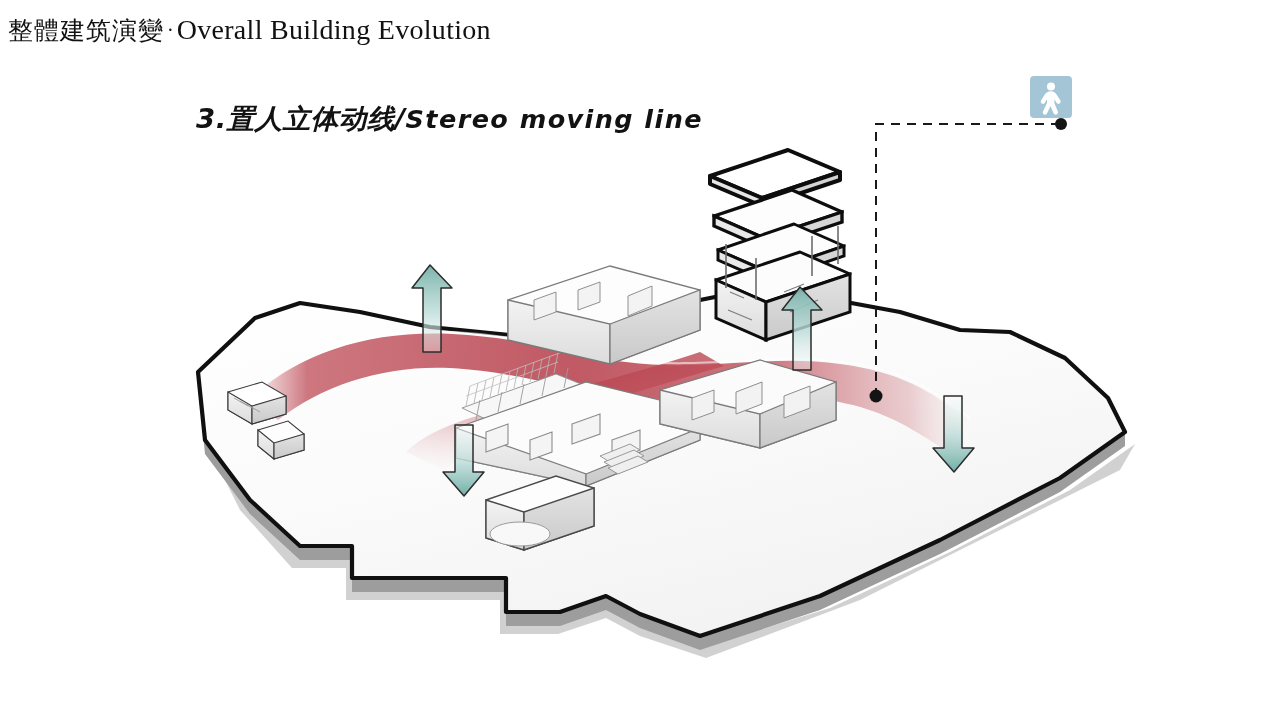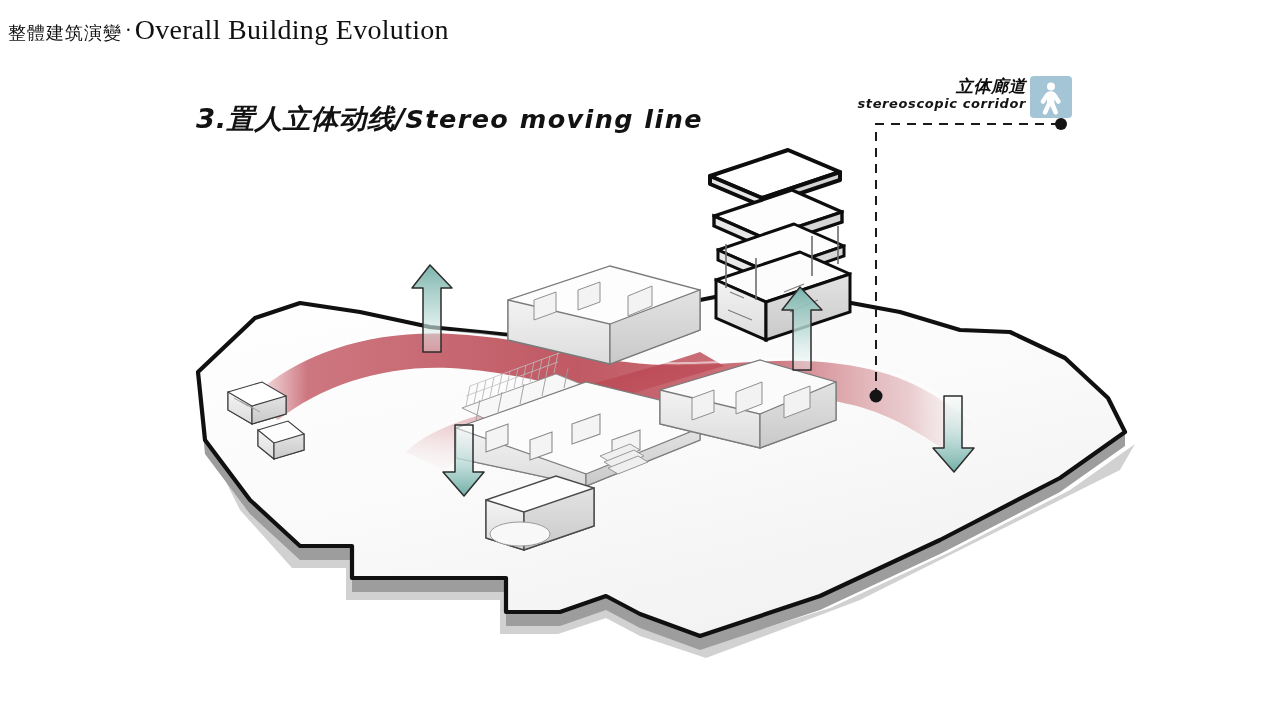--- a/index.html
+++ b/index.html
@@ -19,21 +19,21 @@
   
   #header-title {
     position: absolute;
     left: 8px;
     top: 14px;
     white-space: nowrap;
     font-family: "Liberation Serif", "DejaVu Serif", serif;
     color: #111111;
   }
   #header-title .zh {
-    font-size: 18px;
+    font-size: 25px;
     letter-spacing: 1px;
     font-weight: 400;
   }
   #header-title .dot {
     font-size: 20px;
     padding: 0 3px;
     position: relative;
     top: -2px;
   }
   #header-title .en {
@@ -360,24 +360,20 @@
   </g>
 
   <g>
     <path d="M1060,124 L876,124 L876,396" fill="none" stroke="#1a1a1a" stroke-width="2" stroke-dasharray="9 7"></path>
     <circle cx="1061" cy="124" r="6" fill="#141414"></circle>
     <circle cx="876" cy="396" r="6.5" fill="#141414"></circle>
   </g>
 </svg>
 
 <div id="legend">
-  <div id="legend-text">
-    <div id="legend-zh">立体廊道</div>
-    <div id="legend-en">stereoscopic corridor</div>
-  </div>
   <div id="legend-icon-box">
     <svg width="42" height="42" viewBox="0 0 42 42" xmlns="http://www.w3.org/2000/svg">
       <circle cx="21" cy="10.5" r="4" fill="#ffffff"></circle>
       <path d="M21 15.2
                C17.6 15.2 15.6 17.0 14.2 19.4
                L11.0 24.6 C10.4 25.7 10.8 27.0 11.9 27.6
                C13.0 28.2 14.3 27.8 14.9 26.7 L17.0 23.2
                L17.0 27.0 L13.0 35.6 C12.5 36.8 13.0 38.1 14.2 38.6
                C15.4 39.1 16.7 38.5 17.2 37.3 L20.4 30.0 L23.6 37.3
                C24.1 38.5 25.4 39.1 26.6 38.6 C27.8 38.1 28.3 36.8 27.8 35.6

